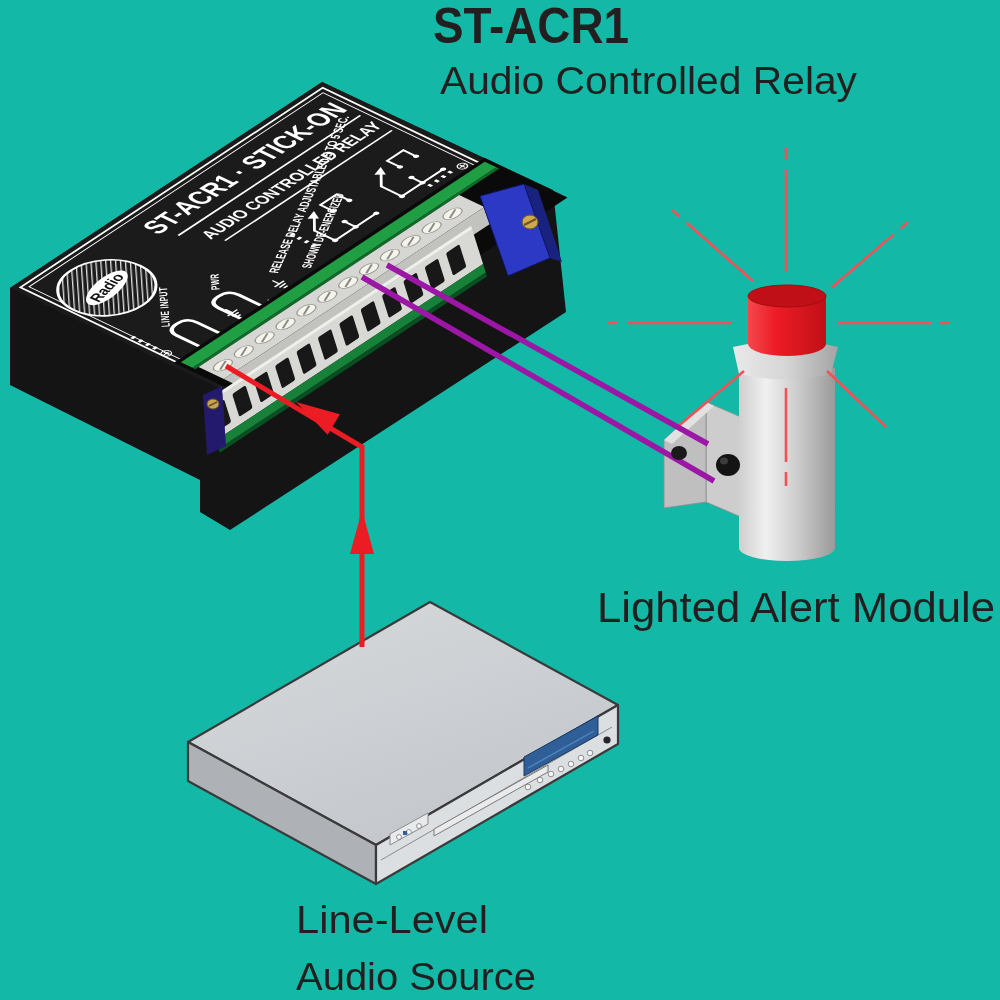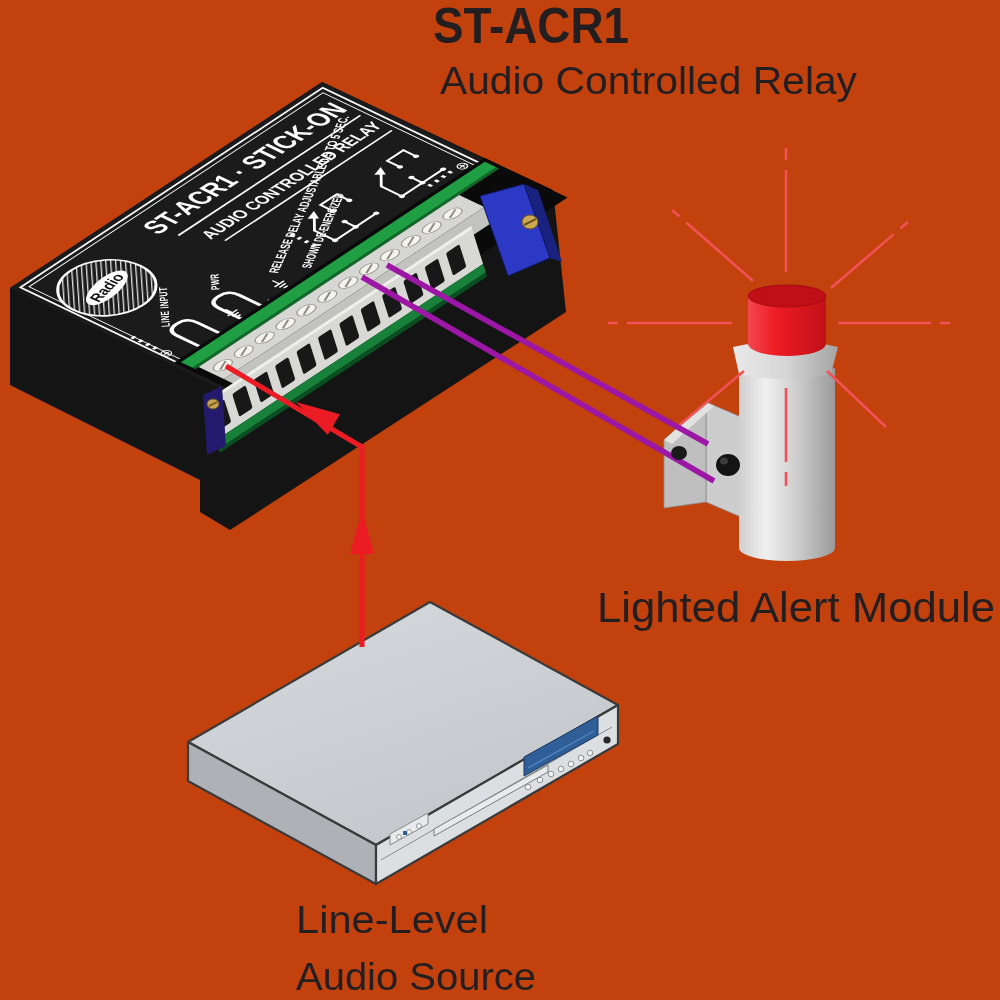--- a/index.html
+++ b/index.html
@@ -1,16 +1,16 @@
 <!DOCTYPE html>
 <html><head>
 <meta charset="utf-8">
 <style>
   html,body{margin:0;padding:0;background:#ffffff;}
-  #stage{position:relative;width:1000px;height:1000px;background:#c2410c;overflow:hidden;
+  #stage{position:relative;width:1000px;height:1000px;background:#14b8a6;overflow:hidden;
          font-family:"Liberation Sans", sans-serif;}
   svg{display:block;}
   text{font-family:"Liberation Sans", sans-serif;}
   .face-text{fill:#ffffff;}
   .wline{stroke:#ffffff;fill:none;}
   .relaysym path{stroke:#ffffff;stroke-width:2.6;fill:none;stroke-linecap:round;}
   .relaysym circle{fill:#ffffff;stroke:none;}
   .gnd path{stroke:#ffffff;stroke-width:1.7;fill:none;stroke-linecap:round;}
   .micro rect{fill:#ffffff;}
   .micro .oplus{stroke:#ffffff;stroke-width:1.2;fill:none;}

